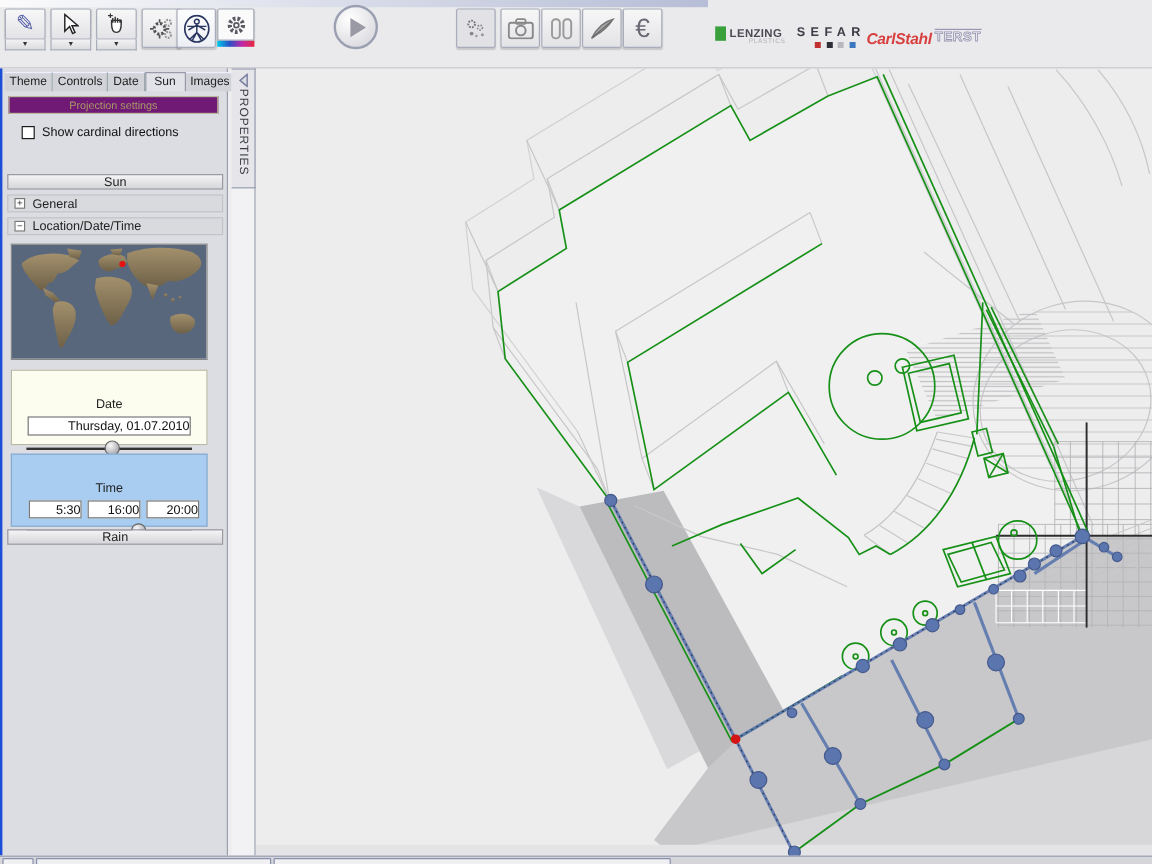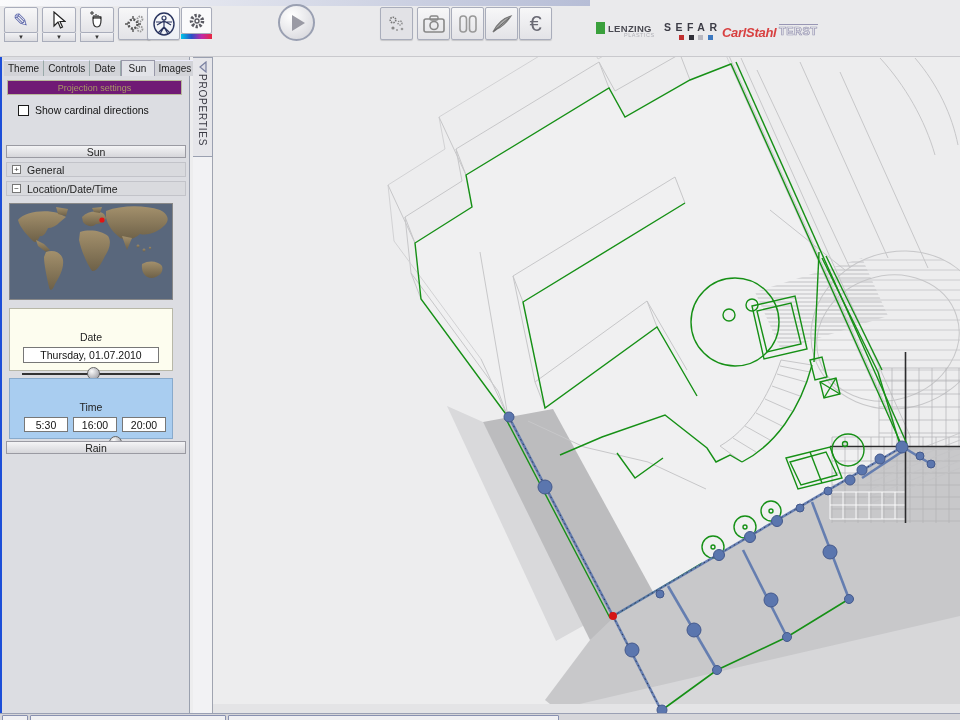--- a/index.html
+++ b/index.html
@@ -36,21 +36,21 @@
 #cardrow{position:absolute;left:16px;top:47px;height:12px;display:flex;align-items:center}
 #cardbox{width:11px;height:11px;background:#fff;border:1.5px solid #1a1a1a;margin-right:6px}
 #cardlab{font-size:10.5px;color:#111}
 .hdrbtn{position:absolute;left:4px;width:180px;height:13px;background:linear-gradient(#f4f4f6,#d6d6da);border:1px solid #9a9aa2;font-size:10.5px;color:#222;text-align:center;line-height:12px}
 .secrow{position:absolute;left:4px;width:180px;height:15px;background:#d9dade;border:1px solid #c2c3c9;font-size:10.5px;color:#222;display:flex;align-items:center}
 .pmbox{width:9px;height:9px;border:1px solid #777;background:#fff;font-size:8px;line-height:7px;text-align:center;color:#333;margin:0 6px 0 5px}
 #mapwrap{position:absolute;left:7px;top:146px;width:164px;height:97px;border:1px solid #888}
 #datepanel{position:absolute;left:7px;top:251px;width:164px;height:63px;background:#fdfdef;border:1px solid #b8b8a8}
 #timepanel{position:absolute;left:7px;top:321px;width:164px;height:61px;background:#a9cdf0;border:1px solid #88aacc}
 .plabel{font-size:10.5px;color:#222;text-align:center;margin-top:22px}
-.pinput{display:block;background:#fff;border:1px solid #777;font-size:10.5px;color:#111;text-align:center;font-family:"Liberation Sans",sans-serif}
+.pinput{display:block;background:#fff;border:1px solid #777;font-size:10.5px;color:#111;text-align:right;font-family:"Liberation Sans",sans-serif}
 #dateinput{margin:4px auto 0 auto;width:136px;height:16px}
 .timerow{display:flex;justify-content:space-between;padding:4px 6px 0 14px}
 .timerow .pinput{width:44px;height:15px}
 .slider{position:relative;height:14px;margin:4px 12px 0 12px}
 .strack{position:absolute;left:0;right:0;top:6px;height:2px;background:#333}
 .sthumb{position:absolute;top:0;width:13px;height:13px;border-radius:50%;background:radial-gradient(circle at 35% 30%,#fafafa,#8e8e96);border:1px solid #666}
 
 #gutter{position:absolute;left:193px;top:57px;width:20px;height:656px;background:#f2f2f4;border-right:1px solid #a0a4b0;z-index:5}
 #proptab{position:absolute;left:0;top:0;width:20px;height:100px;background:#e6e6ea;border:1px solid #9aa0b0;border-left:none}
 #proptxt{writing-mode:vertical-rl;font-size:10px;letter-spacing:.8px;color:#3a3a44;margin-left:4px}

